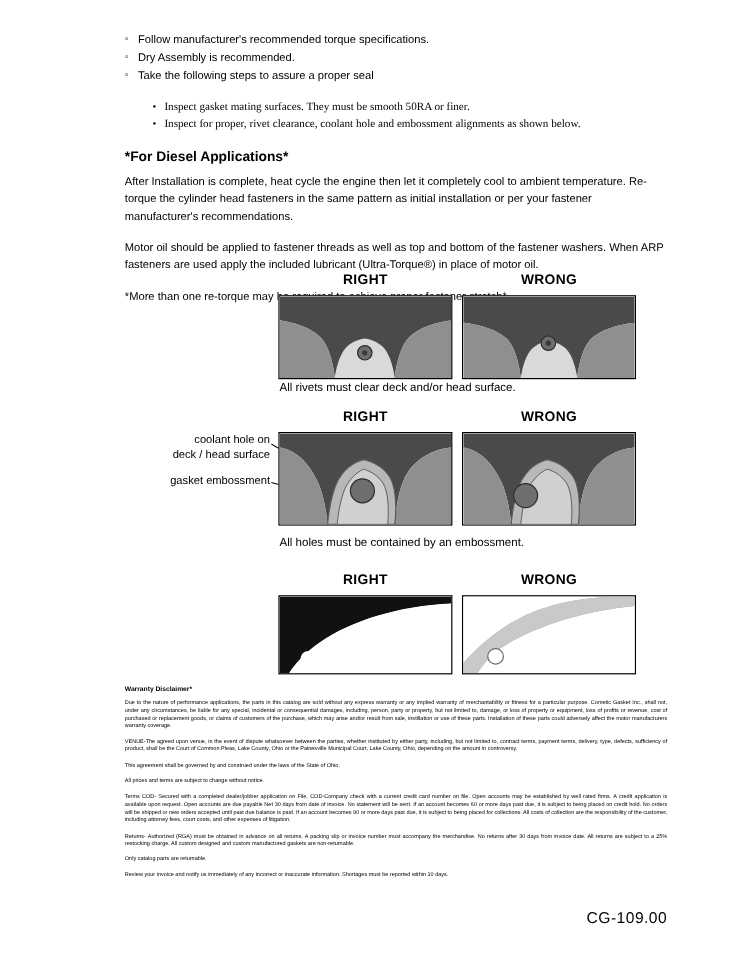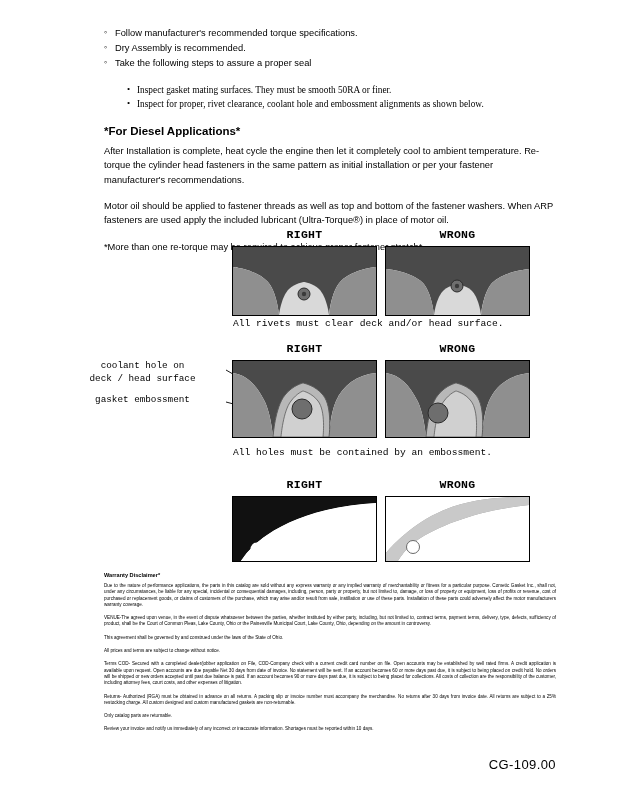--- a/index.html
+++ b/index.html
@@ -87,41 +87,40 @@
   
   .figures {
     position: absolute;
     left: 0;
     top: 228px;
     width: 618px;
   }
   .fig-row {
     position: relative;
     width: 618px;
-    font-family: Liberation Mono, monospace;
   }
   .fig-label {
     font-size: 11.5px;
     font-weight: bold;
     text-align: center;
     letter-spacing: 0.3px;
   }
   .fig-box {
     border: 1px solid #000;
     background: #ffffff;
     overflow: hidden;
     position: relative;
   }
   .caption {
     font-size: 9.6px;
     line-height: 12.5px;
   }
   .callout {
     font-size: 9.3px;
-    text-align: center;
+    text-align: right;
     line-height: 12.5px;
   }
 
   
   .warranty {
     position: absolute;
     left: 104px;
     top: 572px;
     width: 452px;
   }

